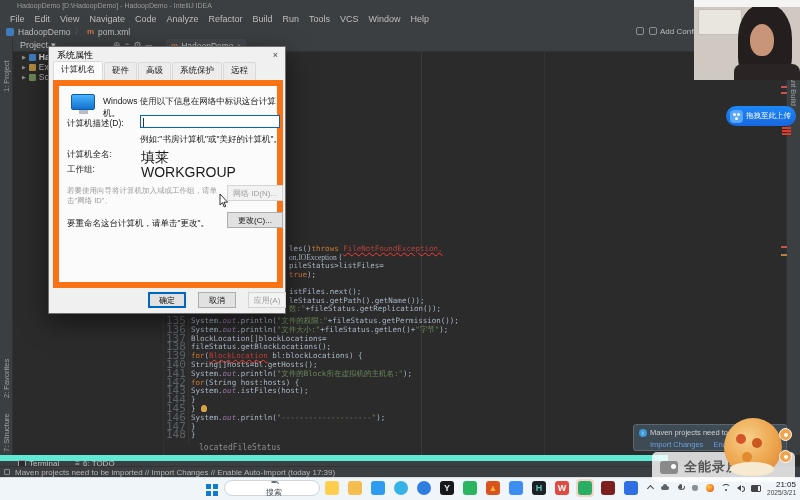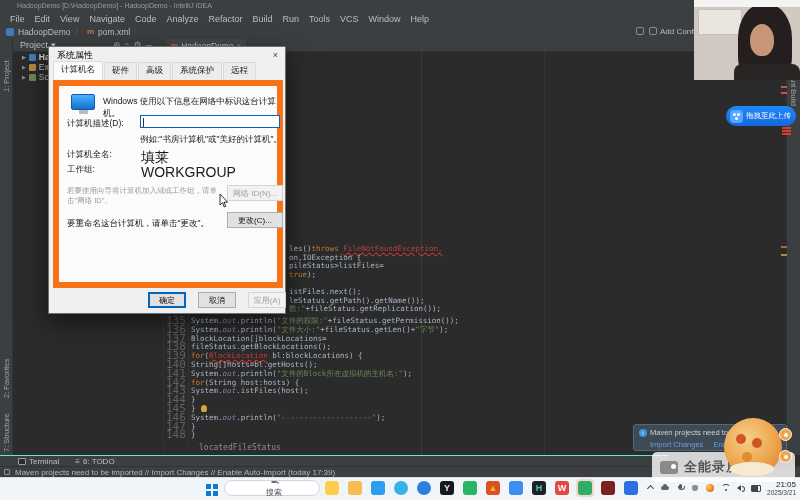--- a/index.html
+++ b/index.html
@@ -84,21 +84,21 @@
     border:1px solid #0067c0;}
   .dlg-input i{position:absolute;left:2px;top:2px;width:1px;height:9px;background:#333;}
   .dlg-gray{color:#9b9b9b;}
   .win-btn{position:absolute;height:16px;width:56px;background:#e1e1e1;border:1px solid #adadad;
     font-size:8px;color:#111;display:flex;align-items:center;justify-content:center;white-space:nowrap;}
   .win-btn.disabled{background:#f2f2f2;border-color:#d4d4d4;color:#9f9f9f;}
   .win-btn.small{width:38px;height:16px;}
   .win-btn.default{border:1px solid #0067c0;box-shadow:0 0 0 1px #0067c0 inset;}
 
   
-  .bottom-strip{left:0;top:455px;width:668px;height:11px;background:#3c3f41;border-top:1px solid #5eead4;
+  .bottom-strip{left:0;top:455px;width:668px;height:11px;background:#3c3f41;border-top:6px solid #5eead4;
     display:flex;align-items:center;gap:16px;padding-left:18px;font-size:8px;color:#bdbdbd;}
   .statusbar{left:0;top:466px;width:800px;height:11px;background:#3c3f41;border-top:1px solid #323232;
     display:flex;align-items:center;gap:5px;padding-left:4px;font-size:8px;color:#b6b6b6;white-space:nowrap;}
   .sb-ico{width:6px;height:6px;border:1px solid #8a8f94;border-radius:1px;}
   .term-ico{width:8px;height:7px;border:1px solid #9aa0a6;border-radius:1px;background:#2b2b2b;}
 
   
   .popup{left:633px;top:424px;width:154px;height:27px;background:#3f4b54;border:1px solid #5a6770;
     border-radius:3px;z-index:22;font-size:7.5px;color:#d0d0d0;padding:3px 5px;}
   .popup .info-i{display:inline-block;width:8px;height:8px;border-radius:50%;background:#3a9adb;
@@ -286,21 +286,21 @@
         <span data-name="tree-node-label">Scratches and Consoles</span>
       </div>
     </div>
 
   <div class="abs editor" id="editor" data-name="code-editor">
     <div class="gutterline" data-name="gutter-divider"></div>
     <div class="guide" style="left:257px;" data-name="margin-guide"></div>
     <div class="guide" style="left:380px;background:#343434;" data-name="margin-guide-2"></div>
     <div class="code-line code-hint" style="left:35px;top:391px;" data-name="editor-hint-text">locatedFileStatus</div>
   <div class="code-line" data-name="code-line" style="left: 125px; top: 192px;"><span class="seg-p">les()</span><span class="seg-k">throws </span><span class="seg-e">FileNotFoundException,</span></div>
-      <div class="code-line" data-name="code-line" style="left: 125px; top: 200.6px;"><span class="seg-p">on,IOException {</span></div>
+      <div class="code-line" data-name="code-line" style="left: 125px; top: 200.6px; font-family: Liberation Serif, serif;"><span class="seg-p">on,IOException {</span></div>
       <div class="code-line" data-name="code-line" style="left: 125px; top: 209.2px;"><span class="seg-p">pileStatus&gt;listFiles=</span></div>
       <div class="code-line" data-name="code-line" style="left: 125px; top: 217.8px;"><span class="seg-k">true</span><span class="seg-p">);</span></div>
       <div class="code-line" data-name="code-line" style="left: 125px; top: 226.4px;"></div>
       <div class="code-line" data-name="code-line" style="left: 125px; top: 235px;"><span class="seg-p">istFiles.next();</span></div>
       <div class="code-line" data-name="code-line" style="left: 125px; top: 243.6px;"><span class="seg-p">leStatus.getPath().getName());</span></div>
       <div class="code-line" data-name="code-line" style="left: 125px; top: 252.2px;"><span class="seg-s">数:"</span><span class="seg-p">+fileStatus.getReplication());</span></div>
       <div class="code-line" data-name="code-line" style="left: 27px; top: 264px;"><span class="gutter-num" data-name="line-number">135</span><span class="seg-p">System.</span><span class="seg-f">out</span><span class="seg-p">.println(</span><span class="seg-s">"文件的权限:"</span><span class="seg-p">+fileStatus.getPermission());</span></div>
       <div class="code-line" data-name="code-line" style="left: 27px; top: 272.8px;"><span class="gutter-num" data-name="line-number">136</span><span class="seg-p">System.</span><span class="seg-f">out</span><span class="seg-p">.println(</span><span class="seg-s">"文件大小:"</span><span class="seg-p">+fileStatus.getLen()+</span><span class="seg-s">"字节"</span><span class="seg-p">);</span></div>
       <div class="code-line" data-name="code-line" style="left: 27px; top: 281.6px;"><span class="gutter-num" data-name="line-number">137</span><span class="seg-p">BlockLocation[]blockLocations=</span></div>
       <div class="code-line" data-name="code-line" style="left: 27px; top: 290.4px;"><span class="gutter-num" data-name="line-number">138</span><span class="seg-p">fileStatus.getBlockLocations();</span></div>

